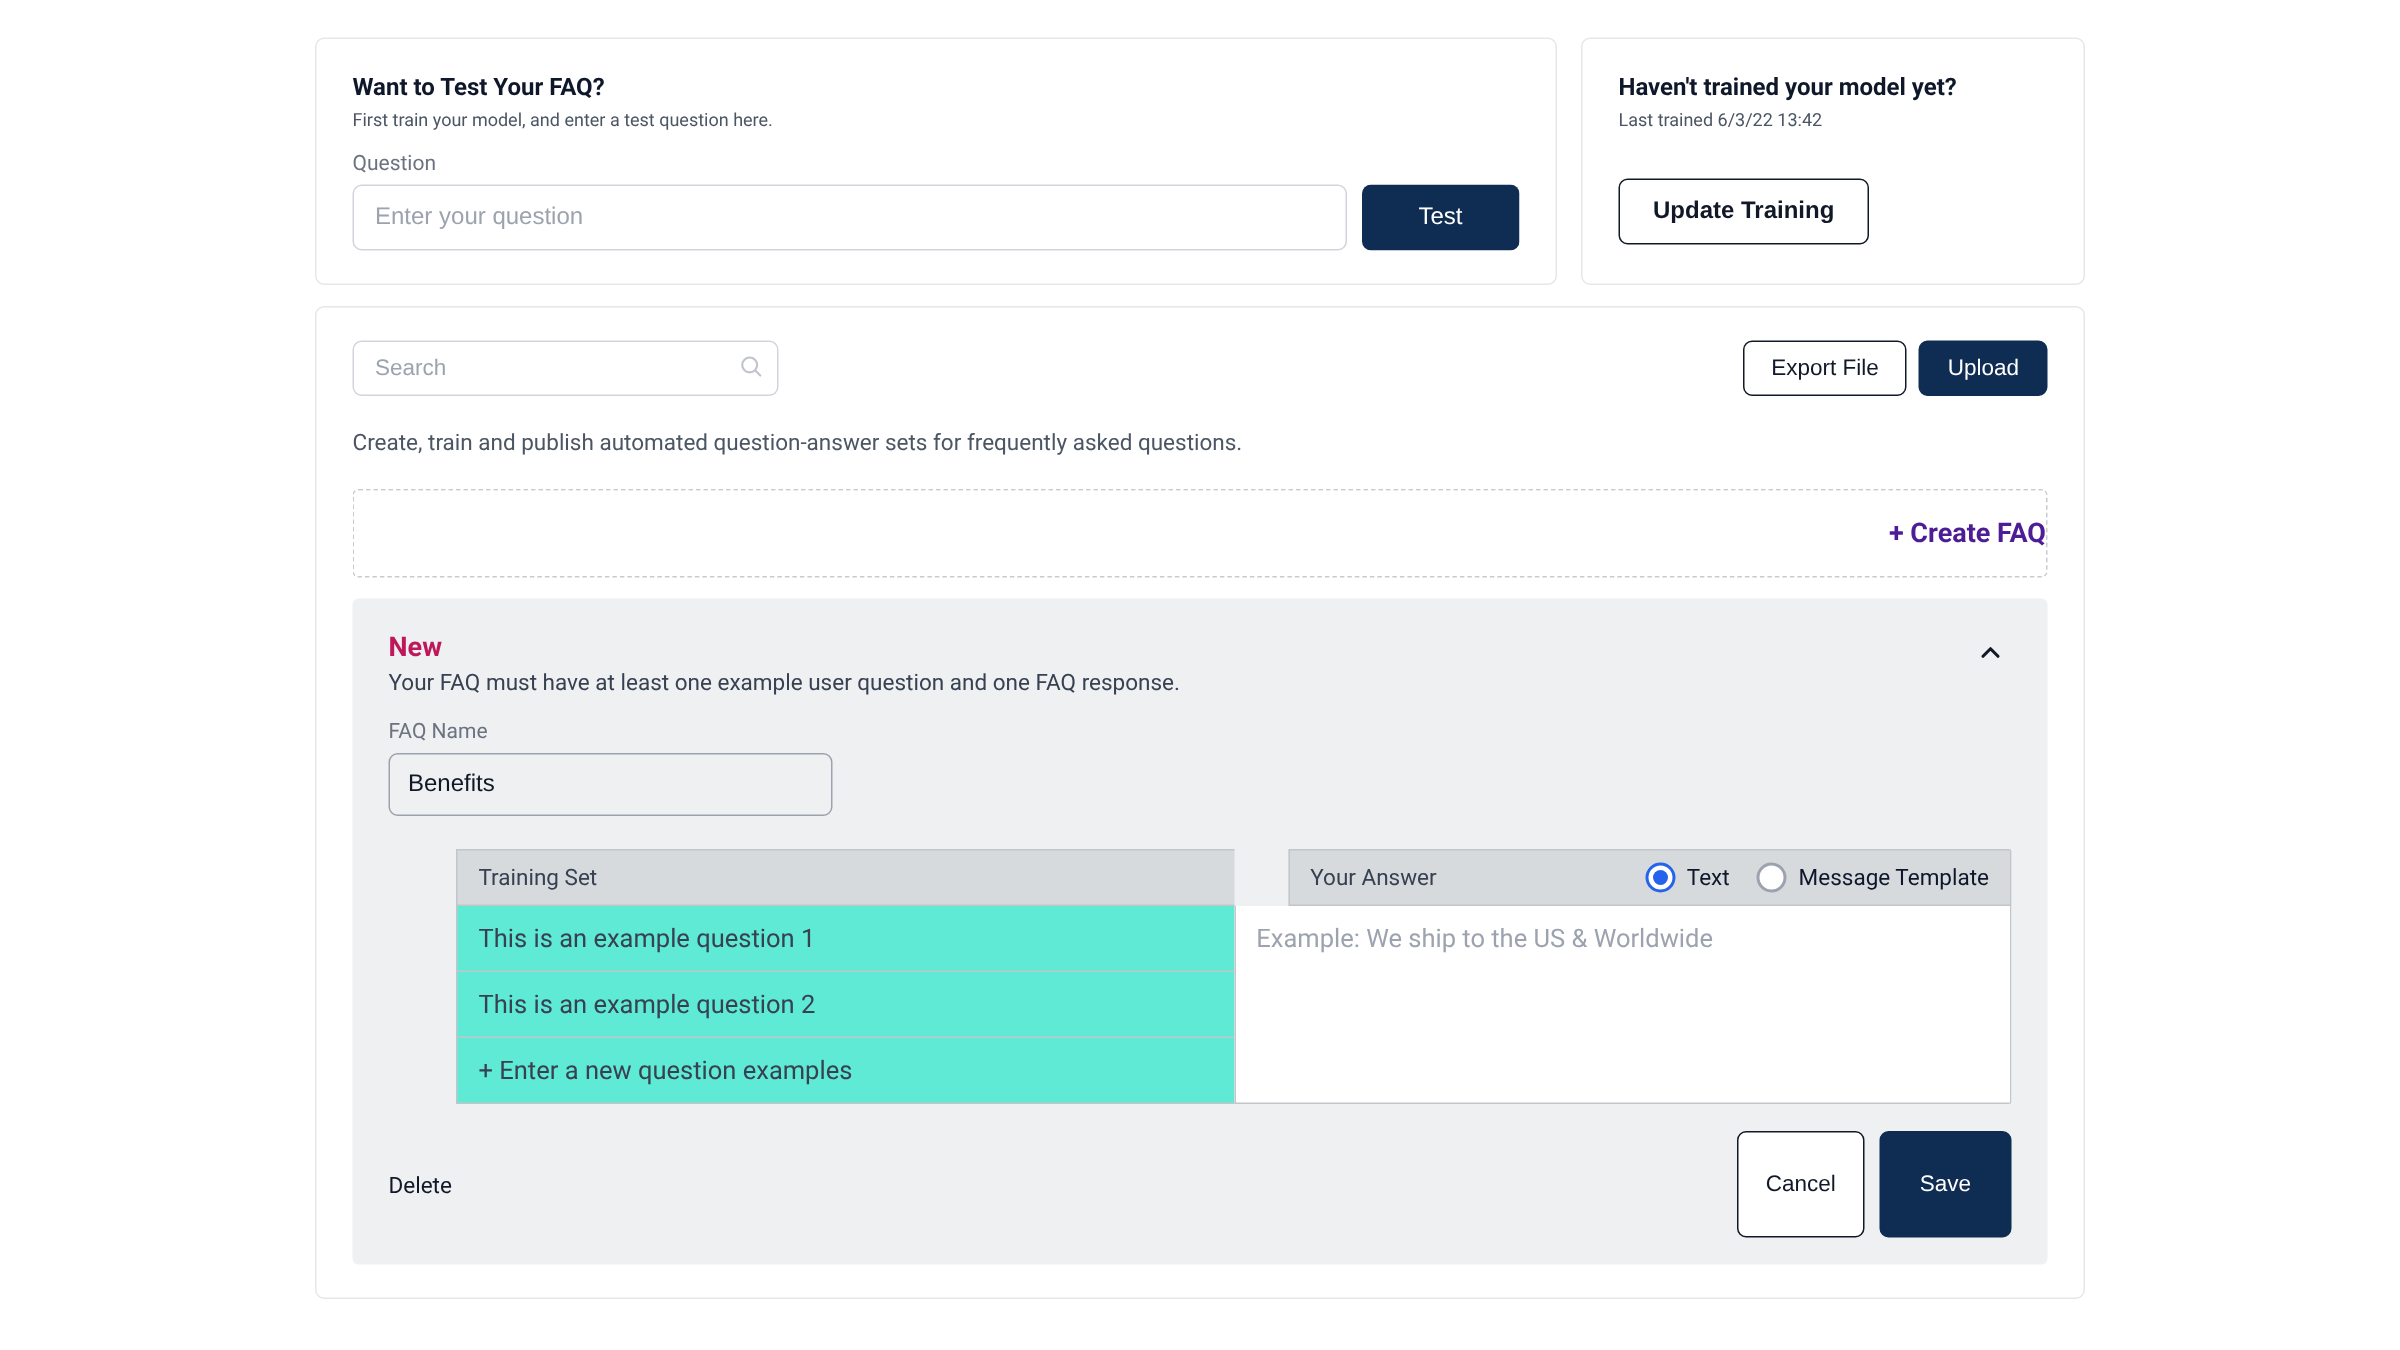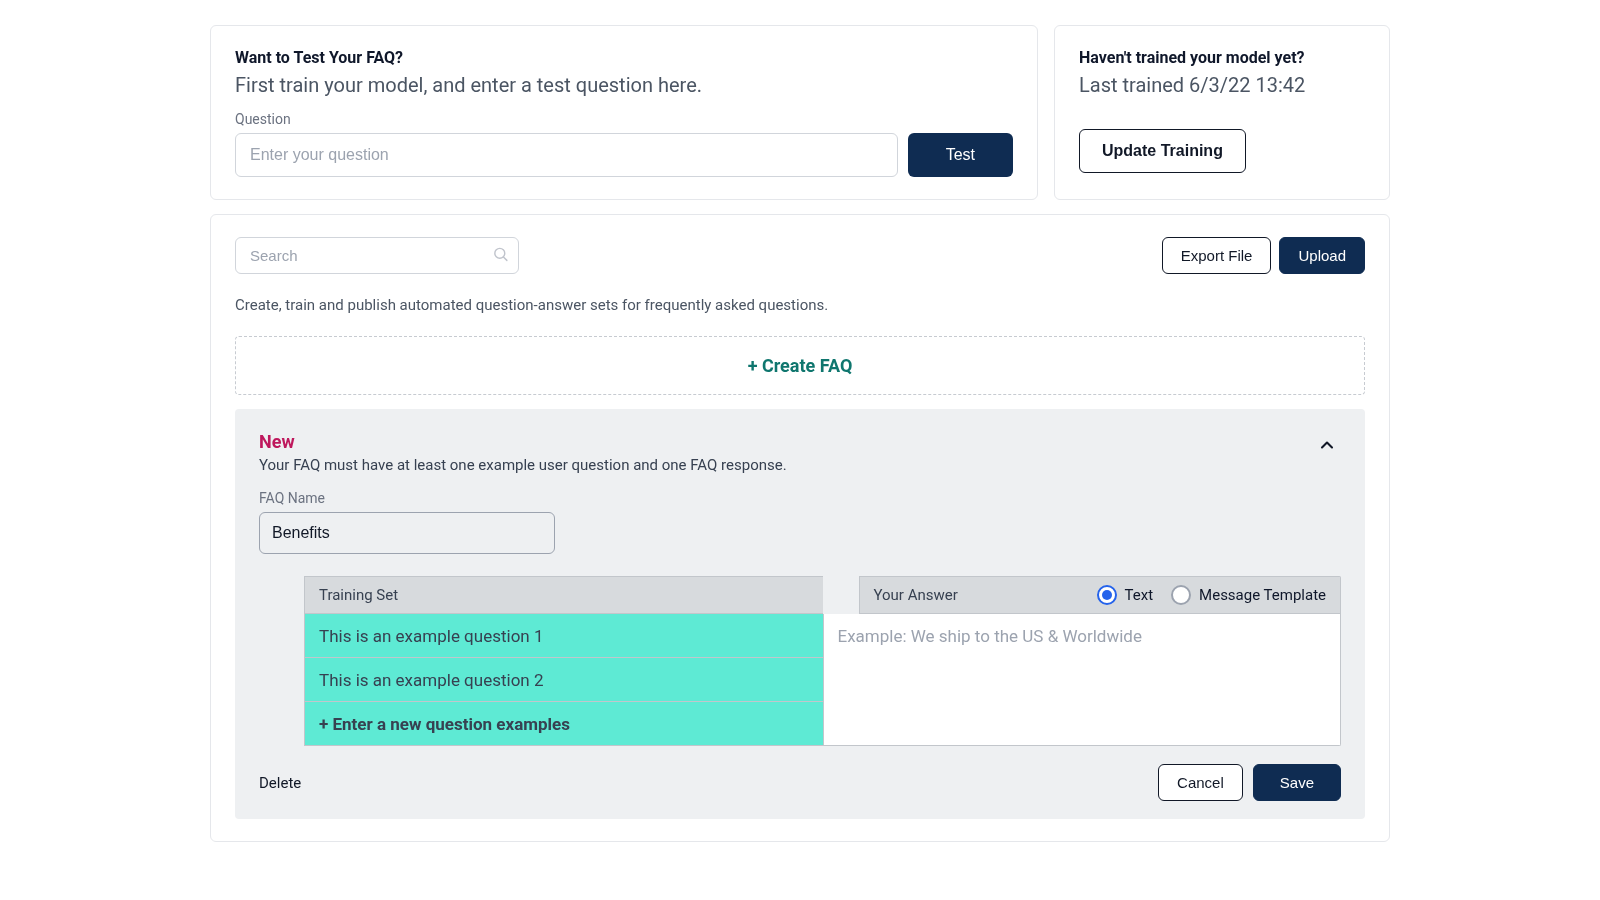--- a/index.html
+++ b/index.html
@@ -33,21 +33,21 @@
     flex: 0 0 auto;
   }
   .card-title {
     font-weight: 700;
     font-size: 16px;
     color: #0f172a;
     margin: 0 0 6px 0;
   }
   .card-sub {
     color: #4b5563;
-    font-size: 20px;
+    font-size: 12px;
     margin: 0 0 14px 0;
   }
   .field-label {
     color: #6b7280;
     font-size: 14px;
     margin-bottom: 6px;
     display: block;
   }
   .input-row {
     display: flex;
@@ -158,25 +158,25 @@
     color: #9ca3af;
   }
   .section-desc {
     color: #4b5563;
     font-size: 15px;
     margin: 6px 0 22px 0;
   }
   .create-faq {
     border: 1.5px dashed #c7cbd1;
     border-radius: 4px;
-    text-align: center;
+    text-align: right;
     padding: 18px 0;
     font-size: 18px;
     font-weight: 700;
-    color: #0f766e;
+    color: #4c1d95;
     cursor: pointer;
     margin-bottom: 14px;
   }
 
   .faq-panel {
     background: #eef0f2;
     border-radius: 4px;
     padding: 22px 24px 18px 24px;
   }
   .faq-panel-head {
@@ -284,21 +284,21 @@
     border-top: none;
     padding: 8px 14px;
     font-size: 17px;
     color: #374151;
     height: 44px;
     display: flex;
     align-items: center;
   }
   .col-left .cell { border-right: none; }
   .cell.add {
-    font-weight: 700;
+    font-weight: 400;
     color: #374151;
     cursor: pointer;
   }
   .answer-body {
     flex: 1;
     background: #fff;
     border: 1px solid #c2c6cb;
     border-top: none;
     padding: 12px 14px;
     color: #9ca3af;
@@ -314,21 +314,21 @@
   .delete-link {
     color: #111827;
     font-size: 15px;
     cursor: pointer;
   }
   .footer-right {
     display: flex;
     gap: 10px;
   }
   .btn-sm.primary.save {
-    padding: 9px 26px;
+    padding: 26px 26px;
     text-align: center;
   }
 </style>
 </head>
 <body>
 
 <div class="page">
 
   <div class="top-row">
     <div class="card test-card">

